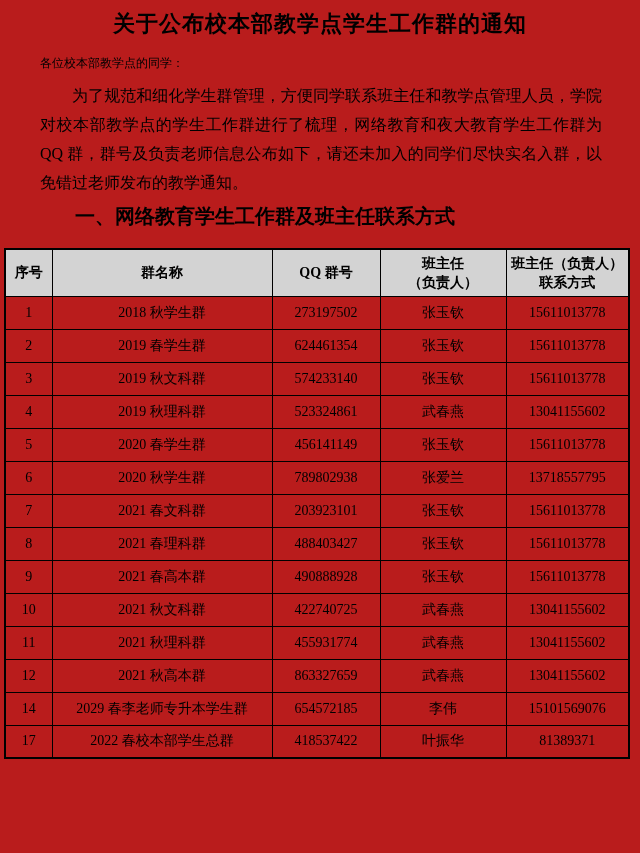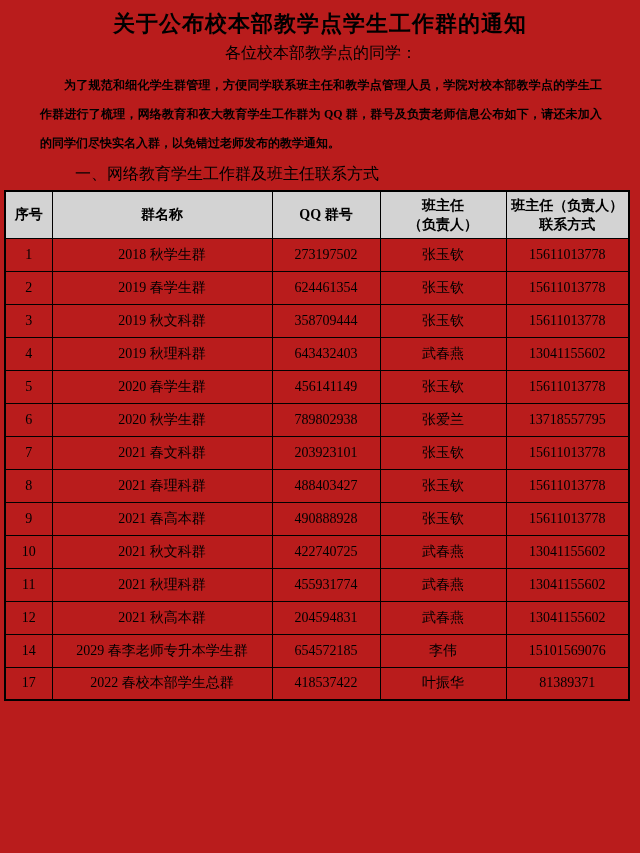--- a/index.html
+++ b/index.html
@@ -18,38 +18,36 @@
   }
   .doc-title {
     font-family: "Liberation Sans", "DejaVu Sans", sans-serif;
     font-weight: bold;
     font-size: 22px;
     text-align: center;
     padding-top: 9px;
     letter-spacing: 1px;
   }
   .salutation {
+    font-size: 12px;
+    margin: 10px 38px 0 40px;
+    line-height: 28px;
+  }
+  .body-paragraph {
     font-size: 16px;
-    margin: 0 38px 0 40px;
-    line-height: 28px;
-    text-align: center;
-  }
-  .body-paragraph {
-    font-size: 12px;
     line-height: 29px;
     margin: 4px 38px 0 40px;
     text-indent: 2em;
     text-align: justify;
-    font-weight: bold;
   }
   .section-heading {
     font-family: "Liberation Sans", "DejaVu Sans", sans-serif;
-    font-weight: normal;
-    font-size: 16px;
-    margin: 6px 0 5px 75px;
+    font-weight: bold;
+    font-size: 20px;
+    margin: 6px 0 18px 75px;
   }
   table.groups {
     border-collapse: collapse;
     table-layout: fixed;
     width: 624px;
     margin-left: 4px;
     border: 2px solid #000000;
   }
   table.groups th, table.groups td {
     border: 1px solid #000000;
@@ -118,28 +116,28 @@
         <tr>
           <td>2</td>
           <td>2019 春学生群</td>
           <td>624461354</td>
           <td>张玉钦</td>
           <td>15611013778</td>
         </tr>
         <tr>
           <td>3</td>
           <td>2019 秋文科群</td>
-          <td>358709444</td>
+          <td>574233140</td>
           <td>张玉钦</td>
           <td>15611013778</td>
         </tr>
         <tr>
           <td>4</td>
           <td>2019 秋理科群</td>
-          <td>643432403</td>
+          <td>523324861</td>
           <td>武春燕</td>
           <td>13041155602</td>
         </tr>
         <tr>
           <td>5</td>
           <td>2020 春学生群</td>
           <td>456141149</td>
           <td>张玉钦</td>
           <td>15611013778</td>
         </tr>
@@ -181,21 +179,21 @@
         <tr>
           <td>11</td>
           <td>2021 秋理科群</td>
           <td>455931774</td>
           <td>武春燕</td>
           <td>13041155602</td>
         </tr>
         <tr>
           <td>12</td>
           <td>2021 秋高本群</td>
-          <td>204594831</td>
+          <td>863327659</td>
           <td>武春燕</td>
           <td>13041155602</td>
         </tr>
         <tr>
           <td>14</td>
           <td>2029 春李老师专升本学生群</td>
           <td>654572185</td>
           <td>李伟</td>
           <td>15101569076</td>
         </tr>

